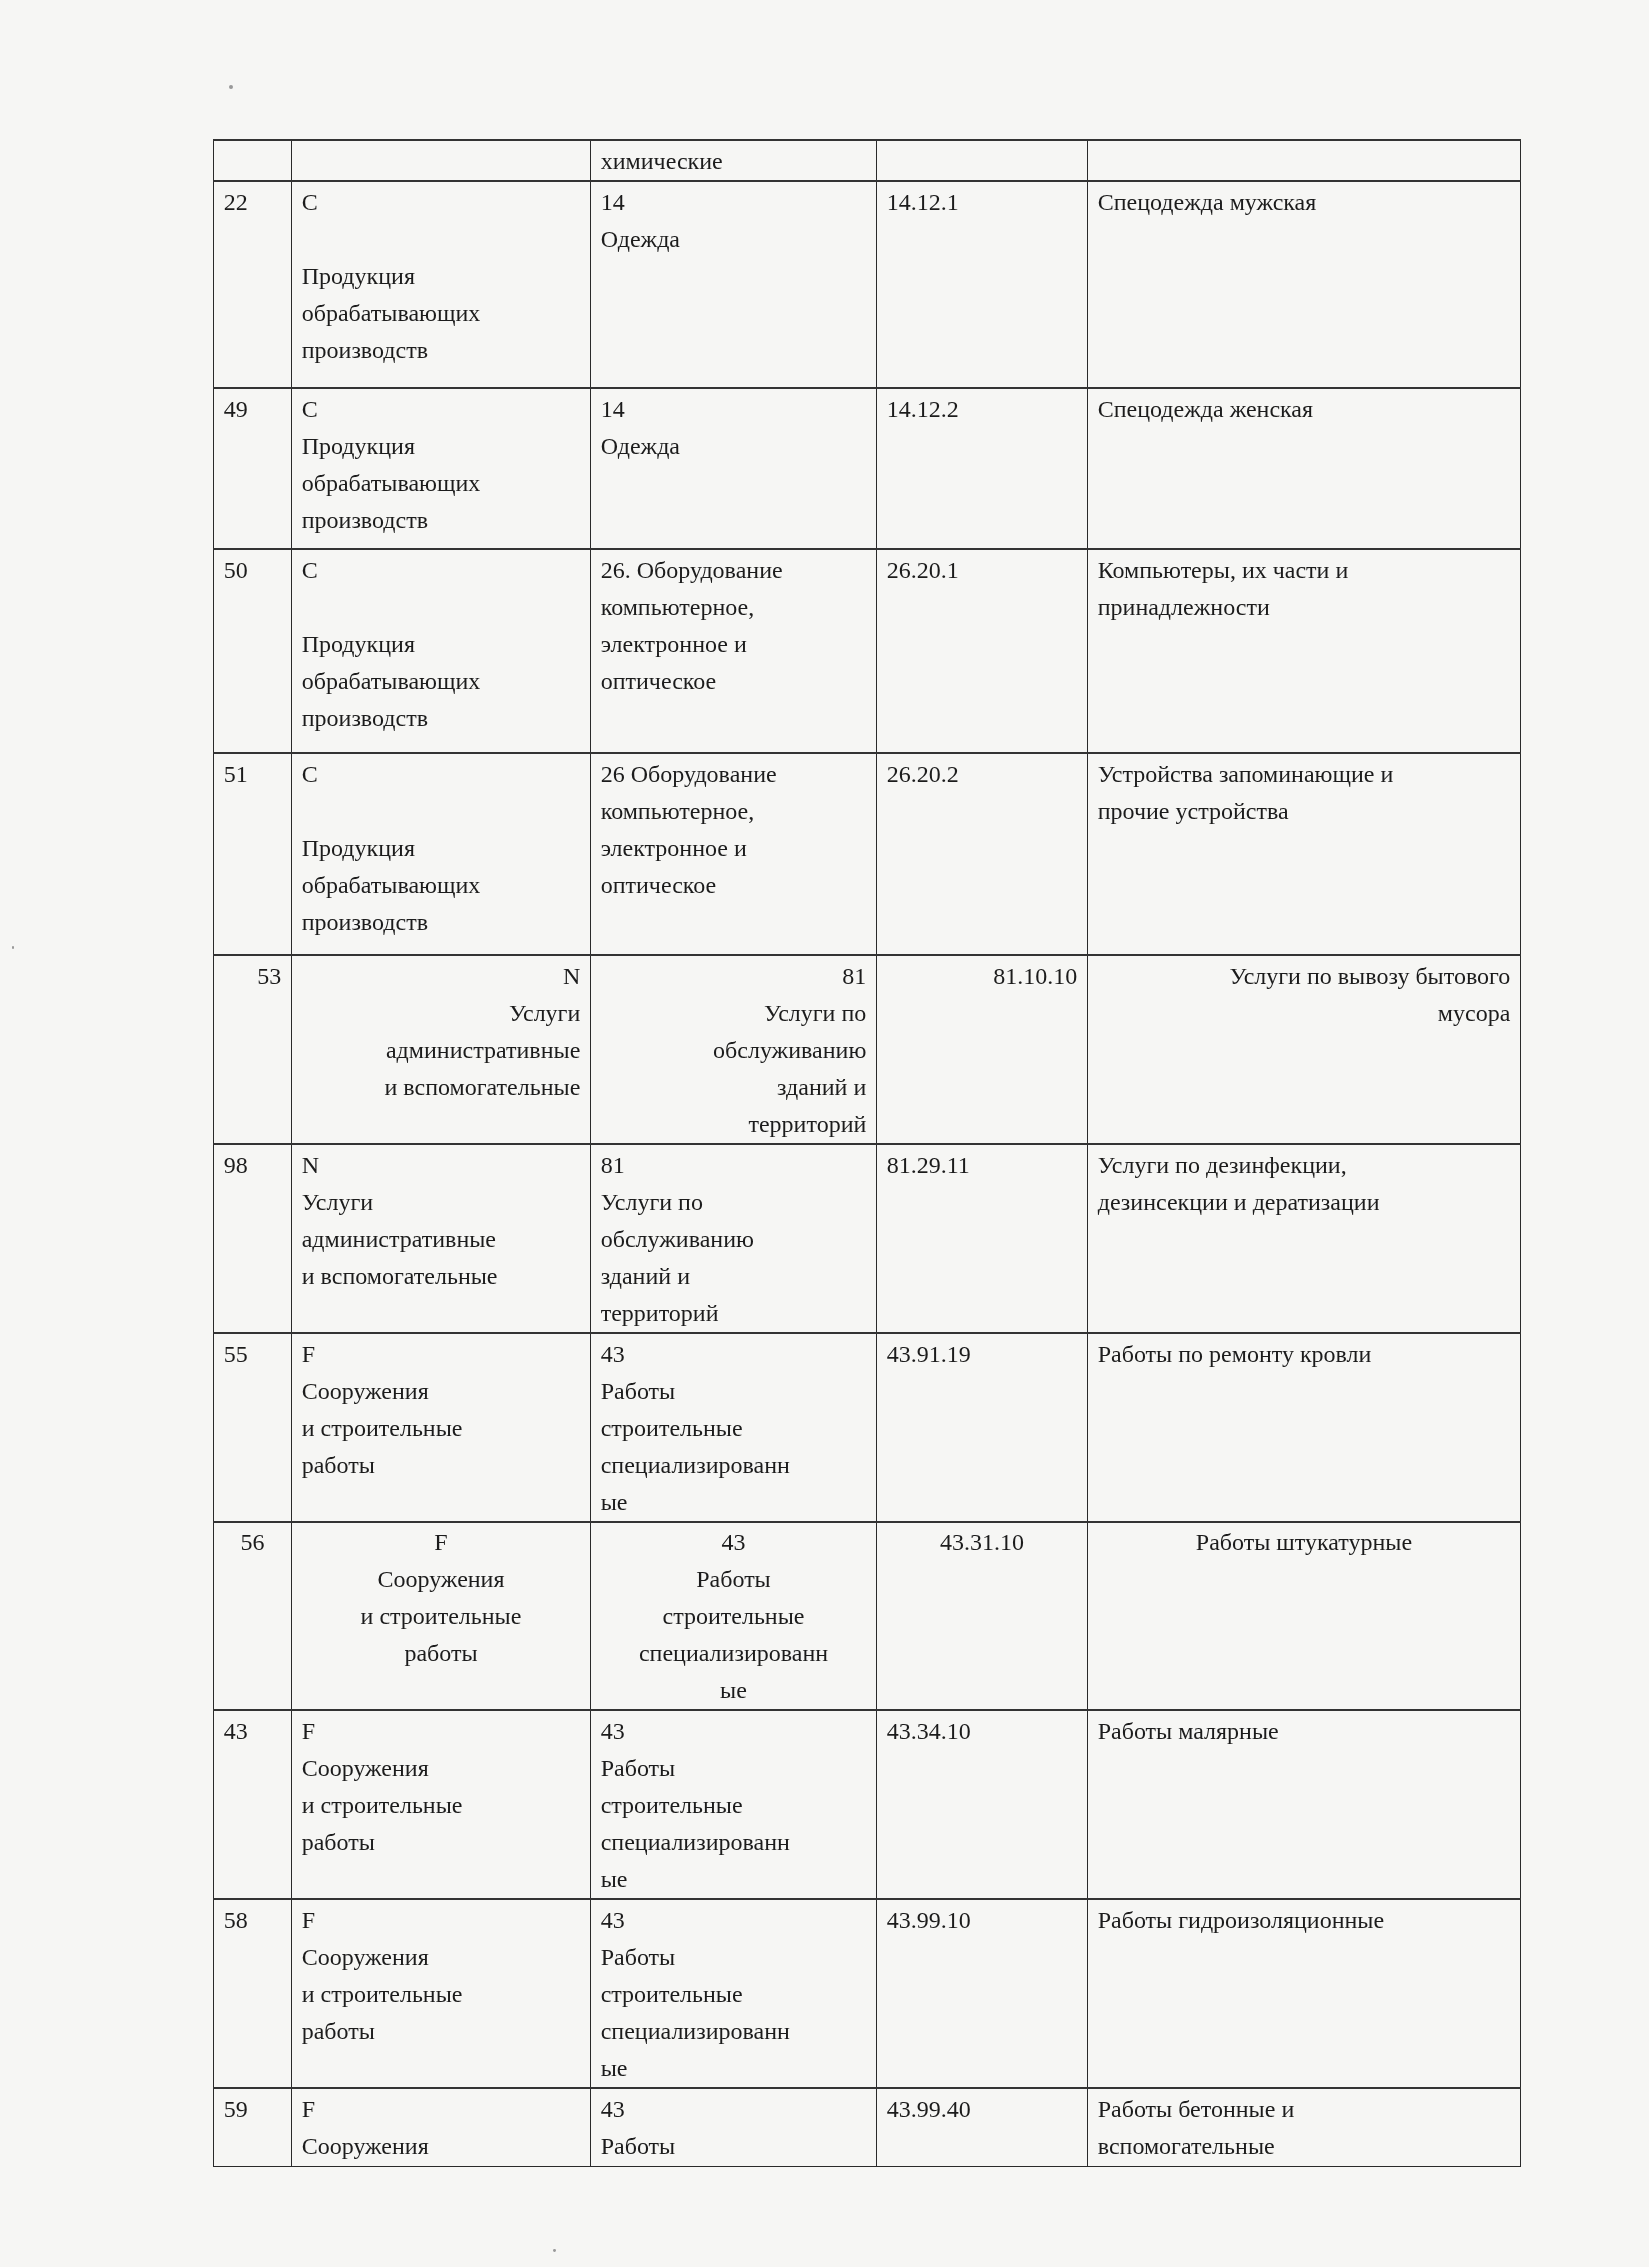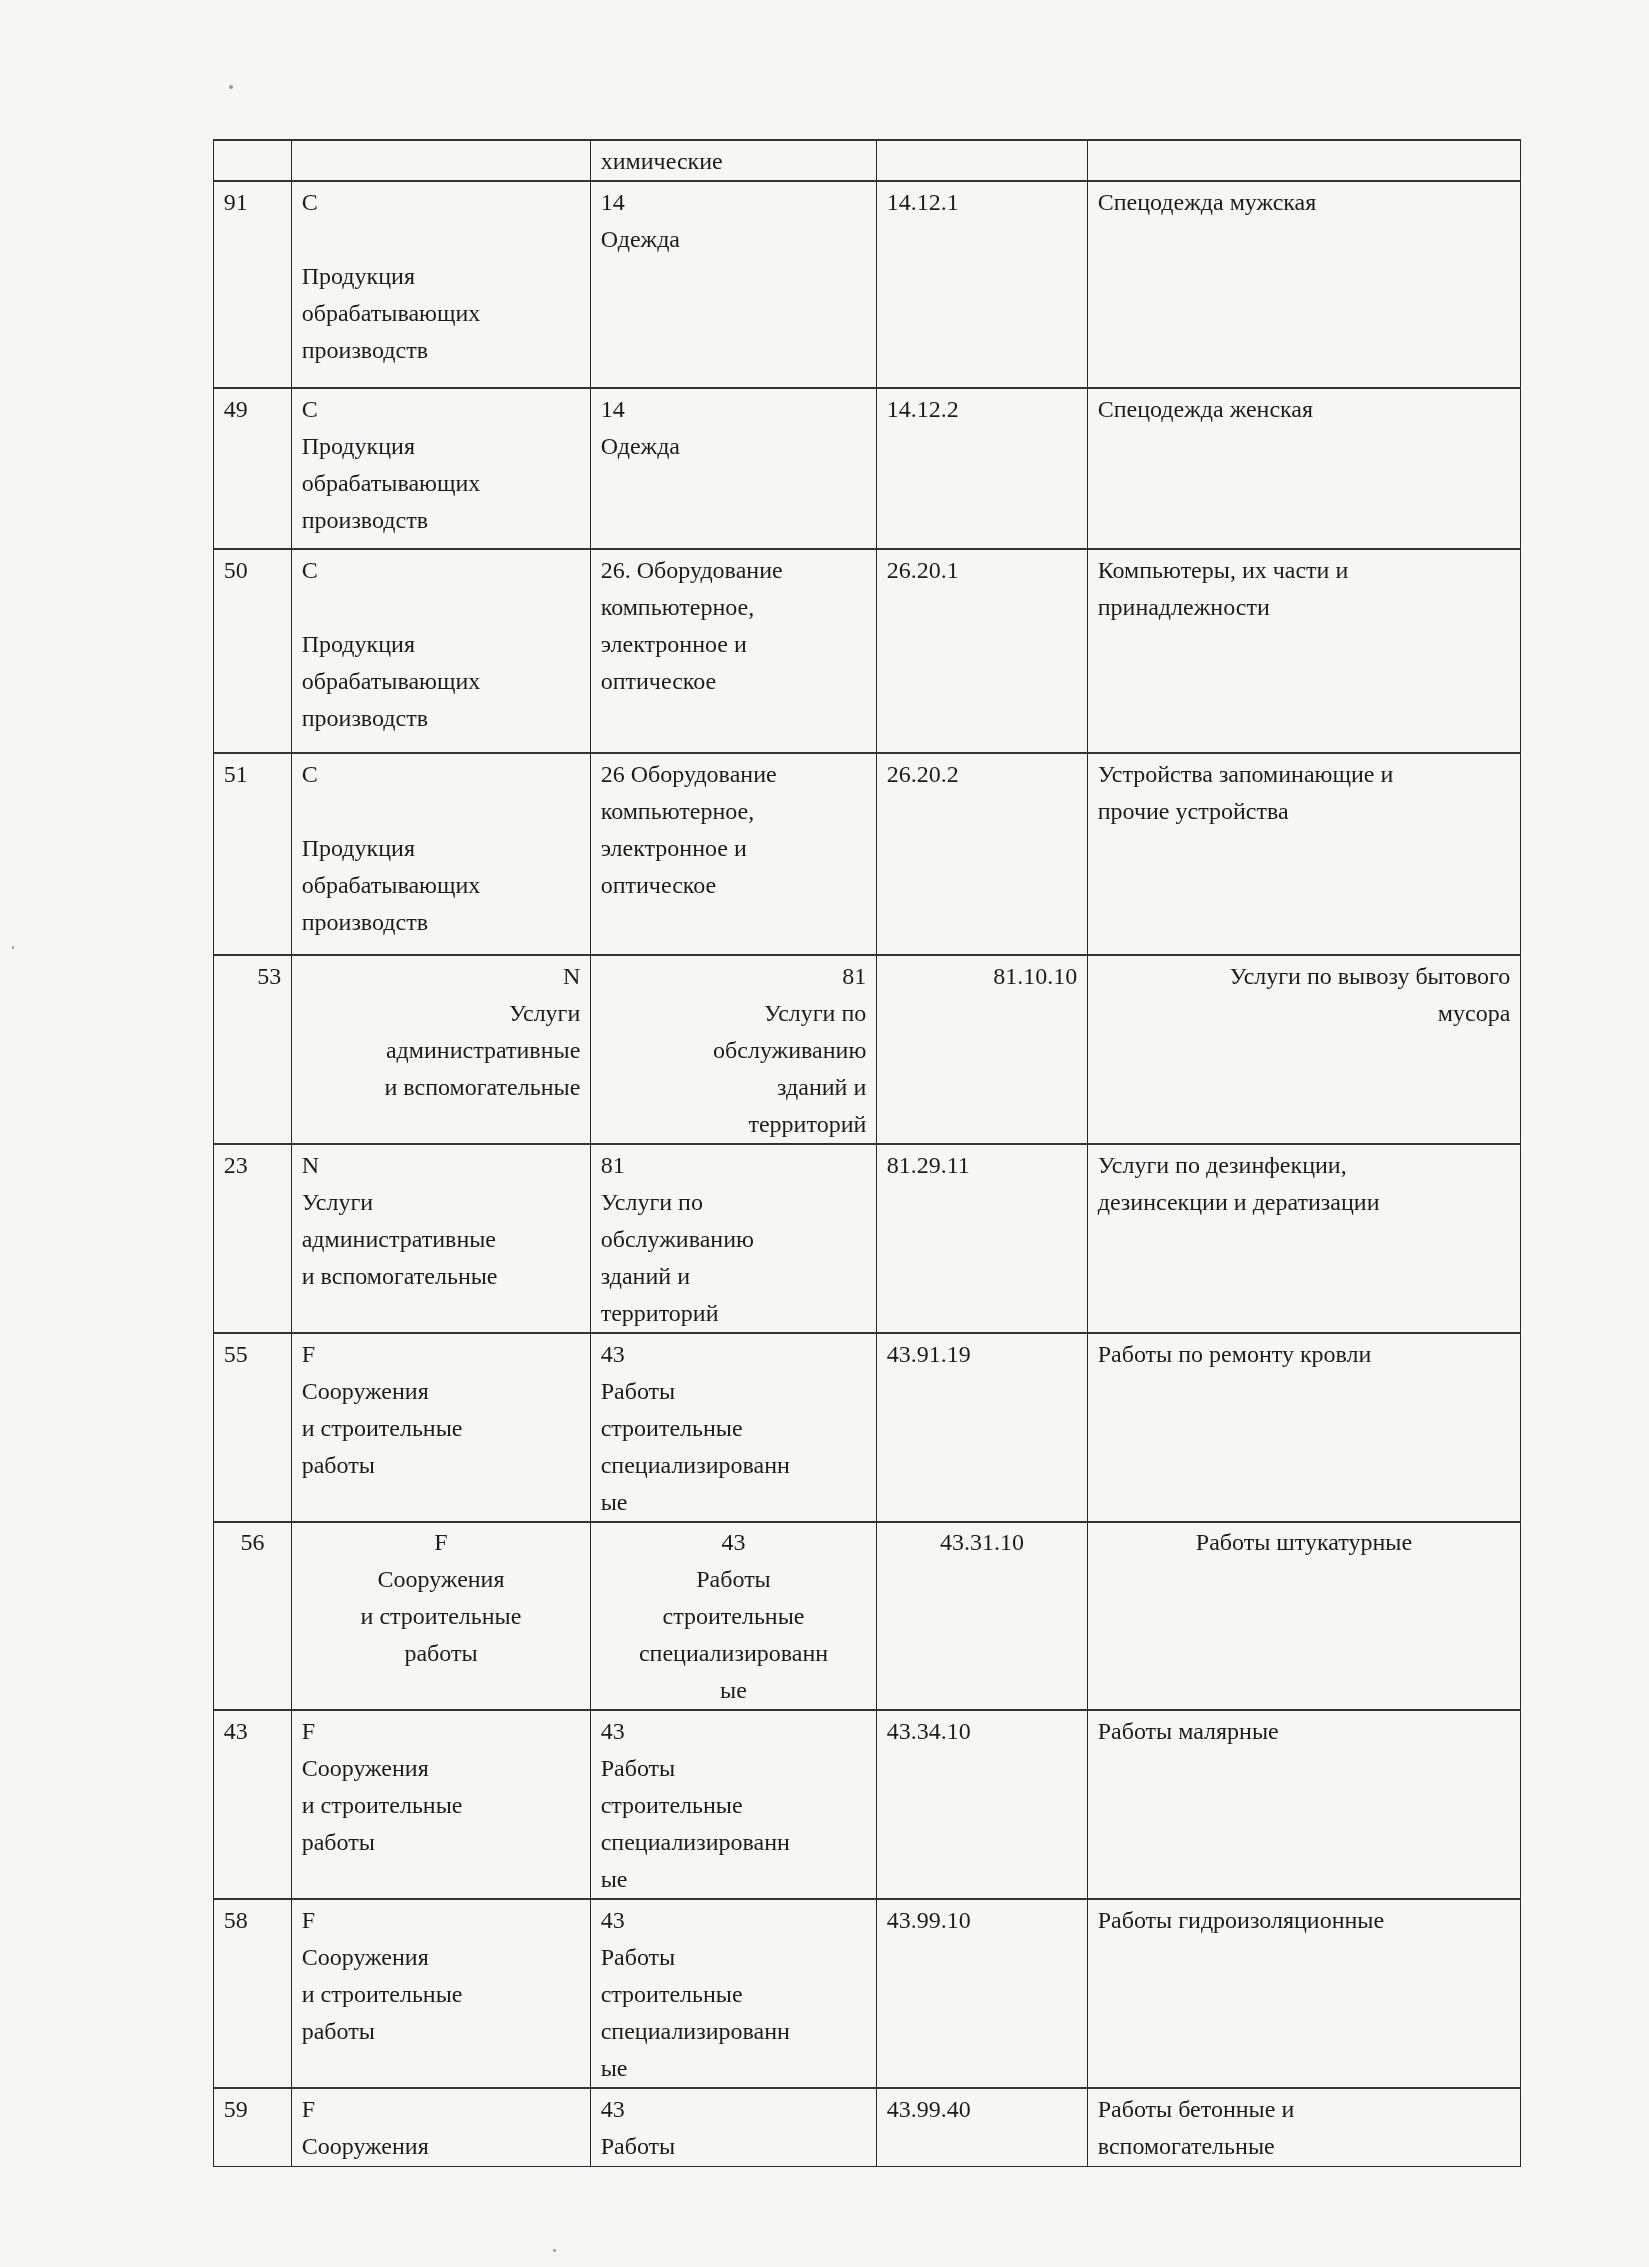--- a/index.html
+++ b/index.html
@@ -51,21 +51,21 @@
         <td>
           <span class="ln">химические</span>
         </td>
         <td>
           <span class="ln"></span>
         </td>
         <td></td>
       </tr>
       <tr style="height: 207px;">
         <td class="num mid">
-          <span class="ln">91</span>
+          <span class="ln">22</span>
         </td>
         <td>
           <span class="ln">С</span>
           <span class="gap"></span>
           <span class="ln">Продукция</span>
           <span class="ln">обрабатывающих</span>
           <span class="ln">производств</span>
         </td>
         <td>
           <span class="ln">14</span>
@@ -169,21 +169,21 @@
         <td>
           <span class="ln">81.10.10</span>
         </td>
         <td>
           <span class="ln">Услуги по вывозу бытового</span>
           <span class="ln">мусора</span>
         </td>
       </tr>
       <tr style="height: 187px;">
         <td class="num">
-          <span class="ln">23</span>
+          <span class="ln">98</span>
         </td>
         <td>
           <span class="ln">N</span>
           <span class="ln">Услуги</span>
           <span class="ln">административные</span>
           <span class="ln">и вспомогательные</span>
         </td>
         <td>
           <span class="ln">81</span>
           <span class="ln">Услуги по</span>

